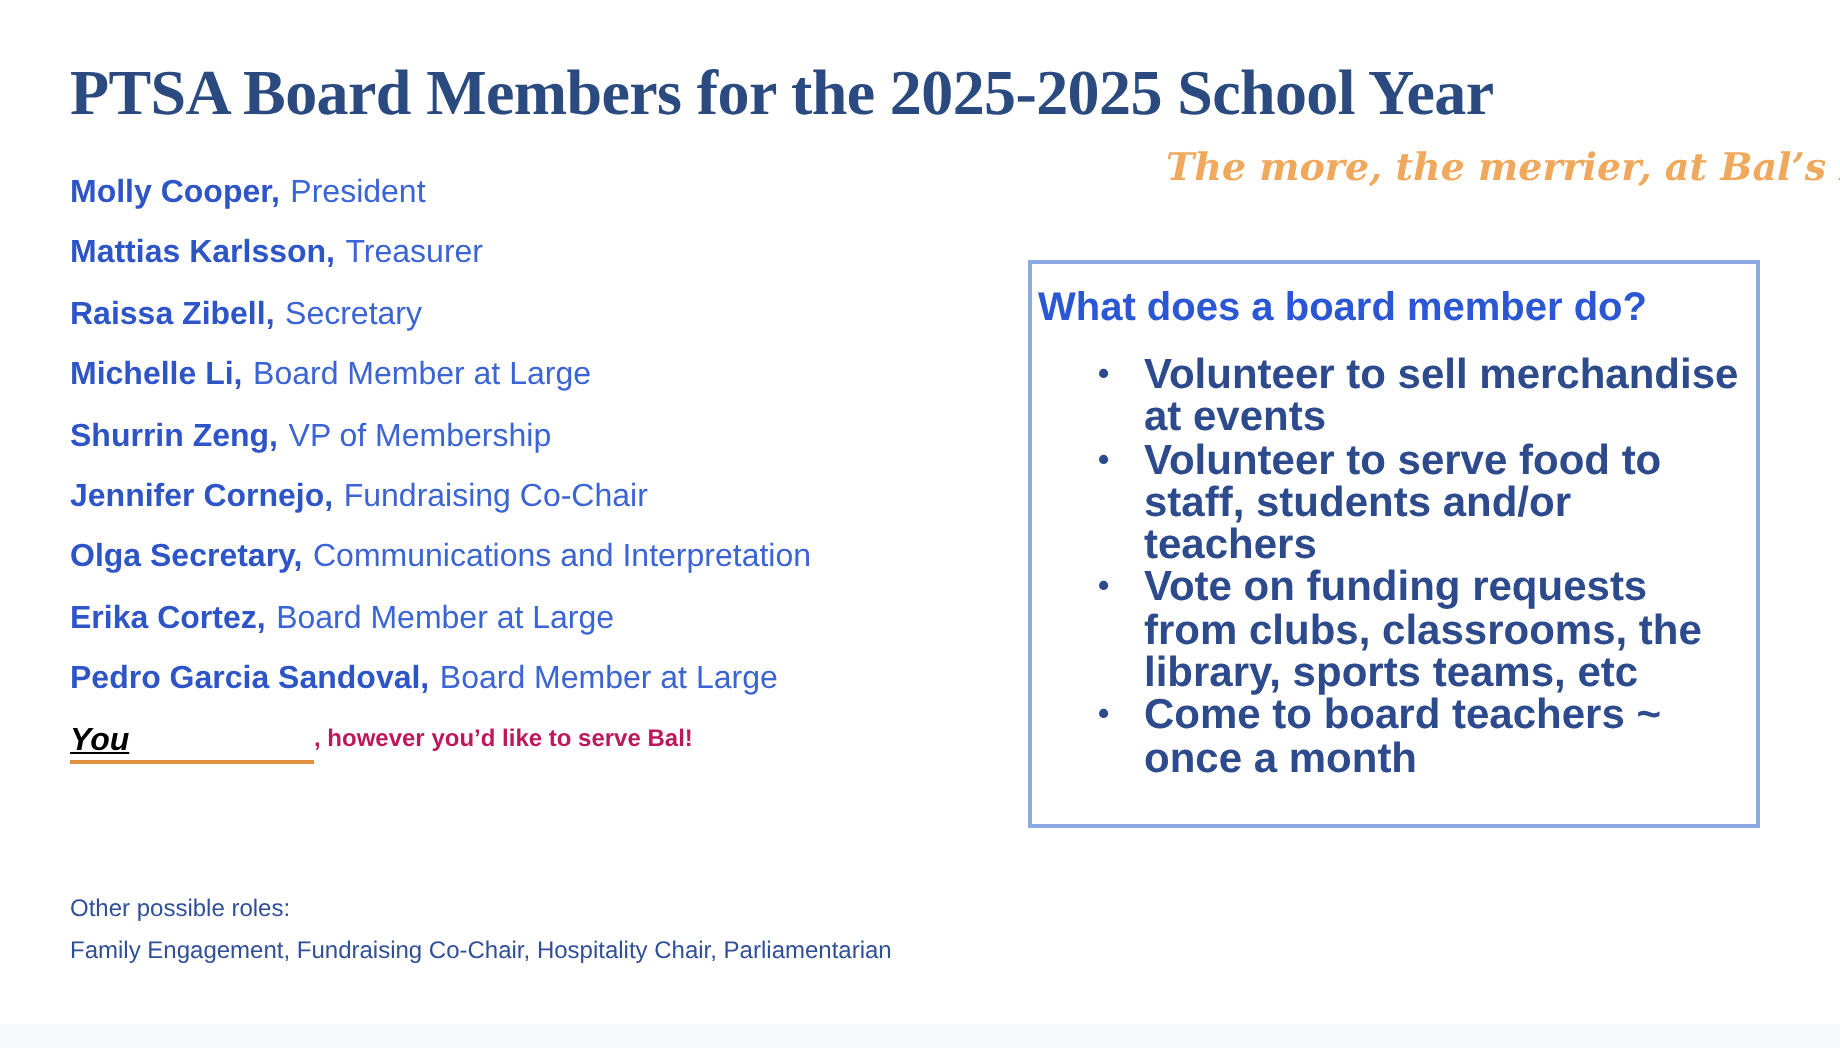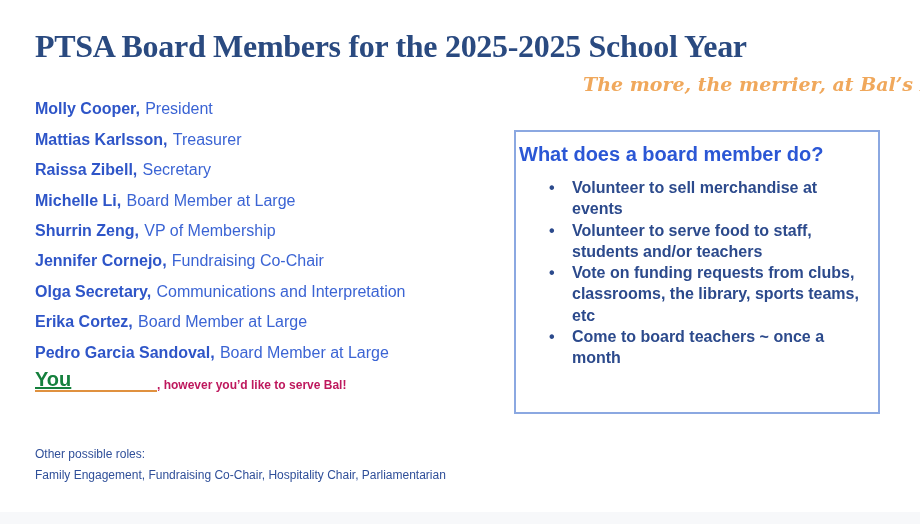--- a/index.html
+++ b/index.html
@@ -26,52 +26,52 @@
     position: absolute; left: 583px; top: 73px;
     font-family: "DejaVu Serif", serif;
     font-style: italic; font-weight: 700;
     font-size: 19px; color: #f0a85c; white-space: nowrap;
   }
 
   .members {
     position: absolute; left: 35px; top: 88px; width: 470px;
   }
   .member-row {
-    height: 30.4px; display: flex; align-items: flex-end;
+    height: 30.4px; display: flex; align-items: flex-start;
     font-size: 16px; white-space: nowrap;
   }
   .member-name { font-weight: 700; color: #2e55c8; }
   .member-role { font-weight: 400; color: #3b64d4; margin-left: 0.33em; }
 
   .you-blank {
     display: inline-block; width: 122px;
     border-bottom: 2px solid #e0913f;
     line-height: 18px;
   }
   .you-text {
-    font-weight: 700; text-decoration: underline;
-    color: #15803d; font-size: 20px;
+    font-weight: 700; font-style: italic; text-decoration: underline;
+    color: #000000; font-size: 16px;
   }
   .you-suffix { font-weight: 700; color: #be185d; font-size: 12px; }
 
   .info-box {
     position: absolute; left: 514px; top: 130px; width: 366px; height: 284px;
     border: 2px solid #8ba8e1; background: #ffffff;
   }
   .info-box-title {
     margin: 11px 8px 0 3px;
     font-size: 20px; font-weight: 700; color: #2b57d5; white-space: nowrap;
   }
   .info-box ul {
     list-style: none;
     margin: 11px 6px 0 31px; padding: 0;
   }
   .info-box li {
     position: relative; padding-left: 25px;
-    font-size: 16px; font-weight: 700; color: #2c4a8c;
+    font-size: 21px; font-weight: 700; color: #2c4a8c;
     line-height: 21.3px;
   }
   .info-box li::before {
     content: "\2022";
     position: absolute; left: 2px; top: 0;
     font-size: 16px; color: #2c4a8c;
   }
 
   .footer-note {
     position: absolute; left: 35px; top: 444px;

